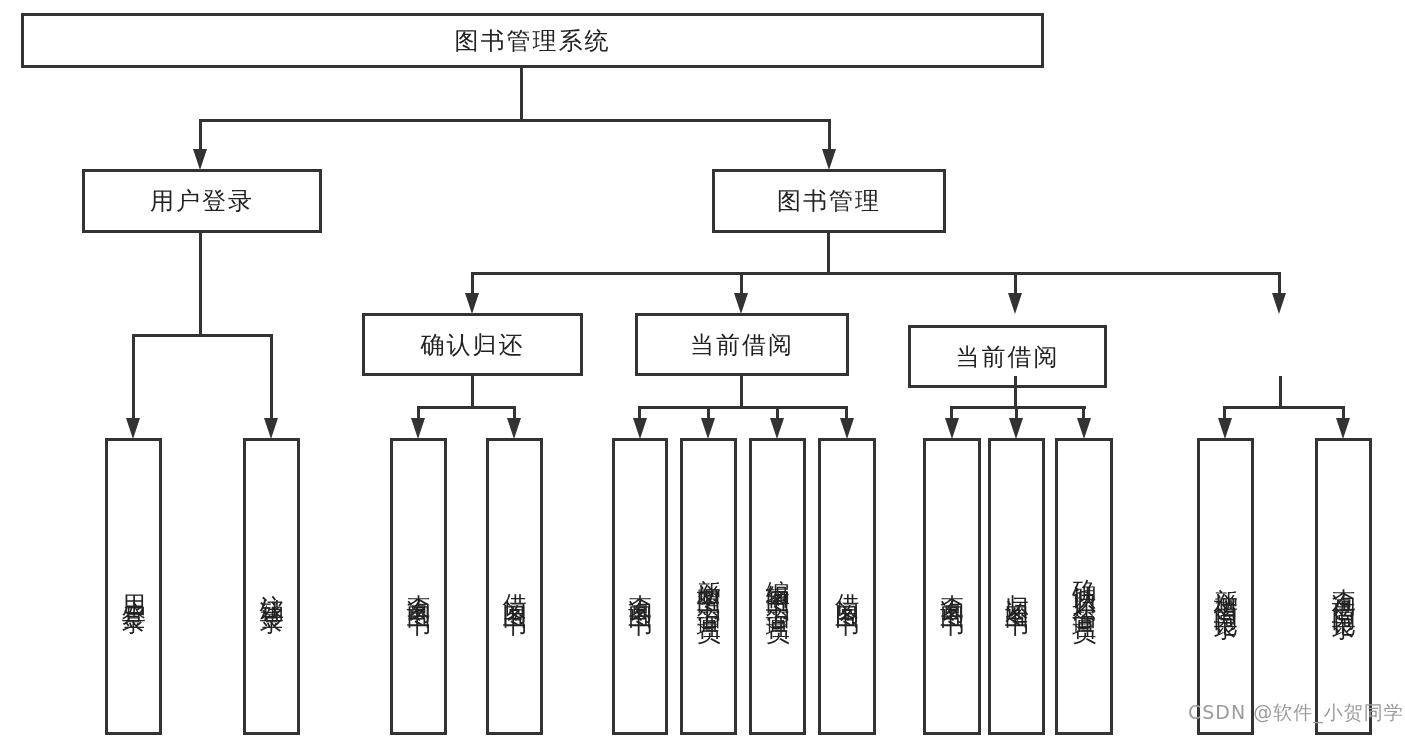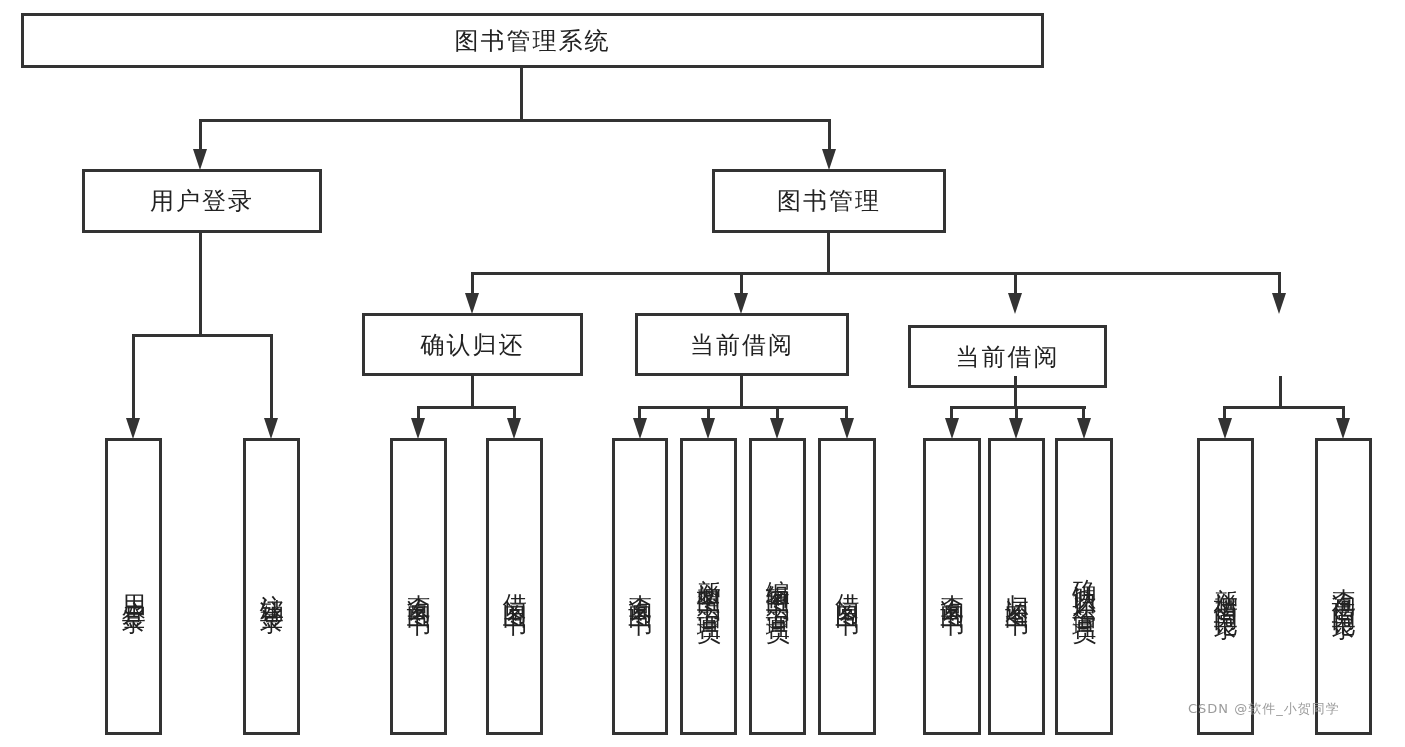--- a/index.html
+++ b/index.html
@@ -37,21 +37,21 @@
   .v{position:absolute;width:3px;background:var(--line);}
   .h{position:absolute;height:3px;background:var(--line);}
   .head{
     position:absolute;width:0;height:0;
     border-left:7px solid transparent;
     border-right:7px solid transparent;
     border-top:21px solid var(--line);
   }
   .watermark{
     position:absolute;left:1188px;top:700px;
-    font-size:13px;color:var(--watermark);
+    font-size:19px;color:var(--watermark);
     letter-spacing:1px;white-space:nowrap;
   }
 </style>
 </head>
 <body>
 
 <div class="canvas">
 
   <div class="node" style="left:21px;top:13px;width:1023px;height:55px;">
     <span class="h-label">图书管理系统</span>

